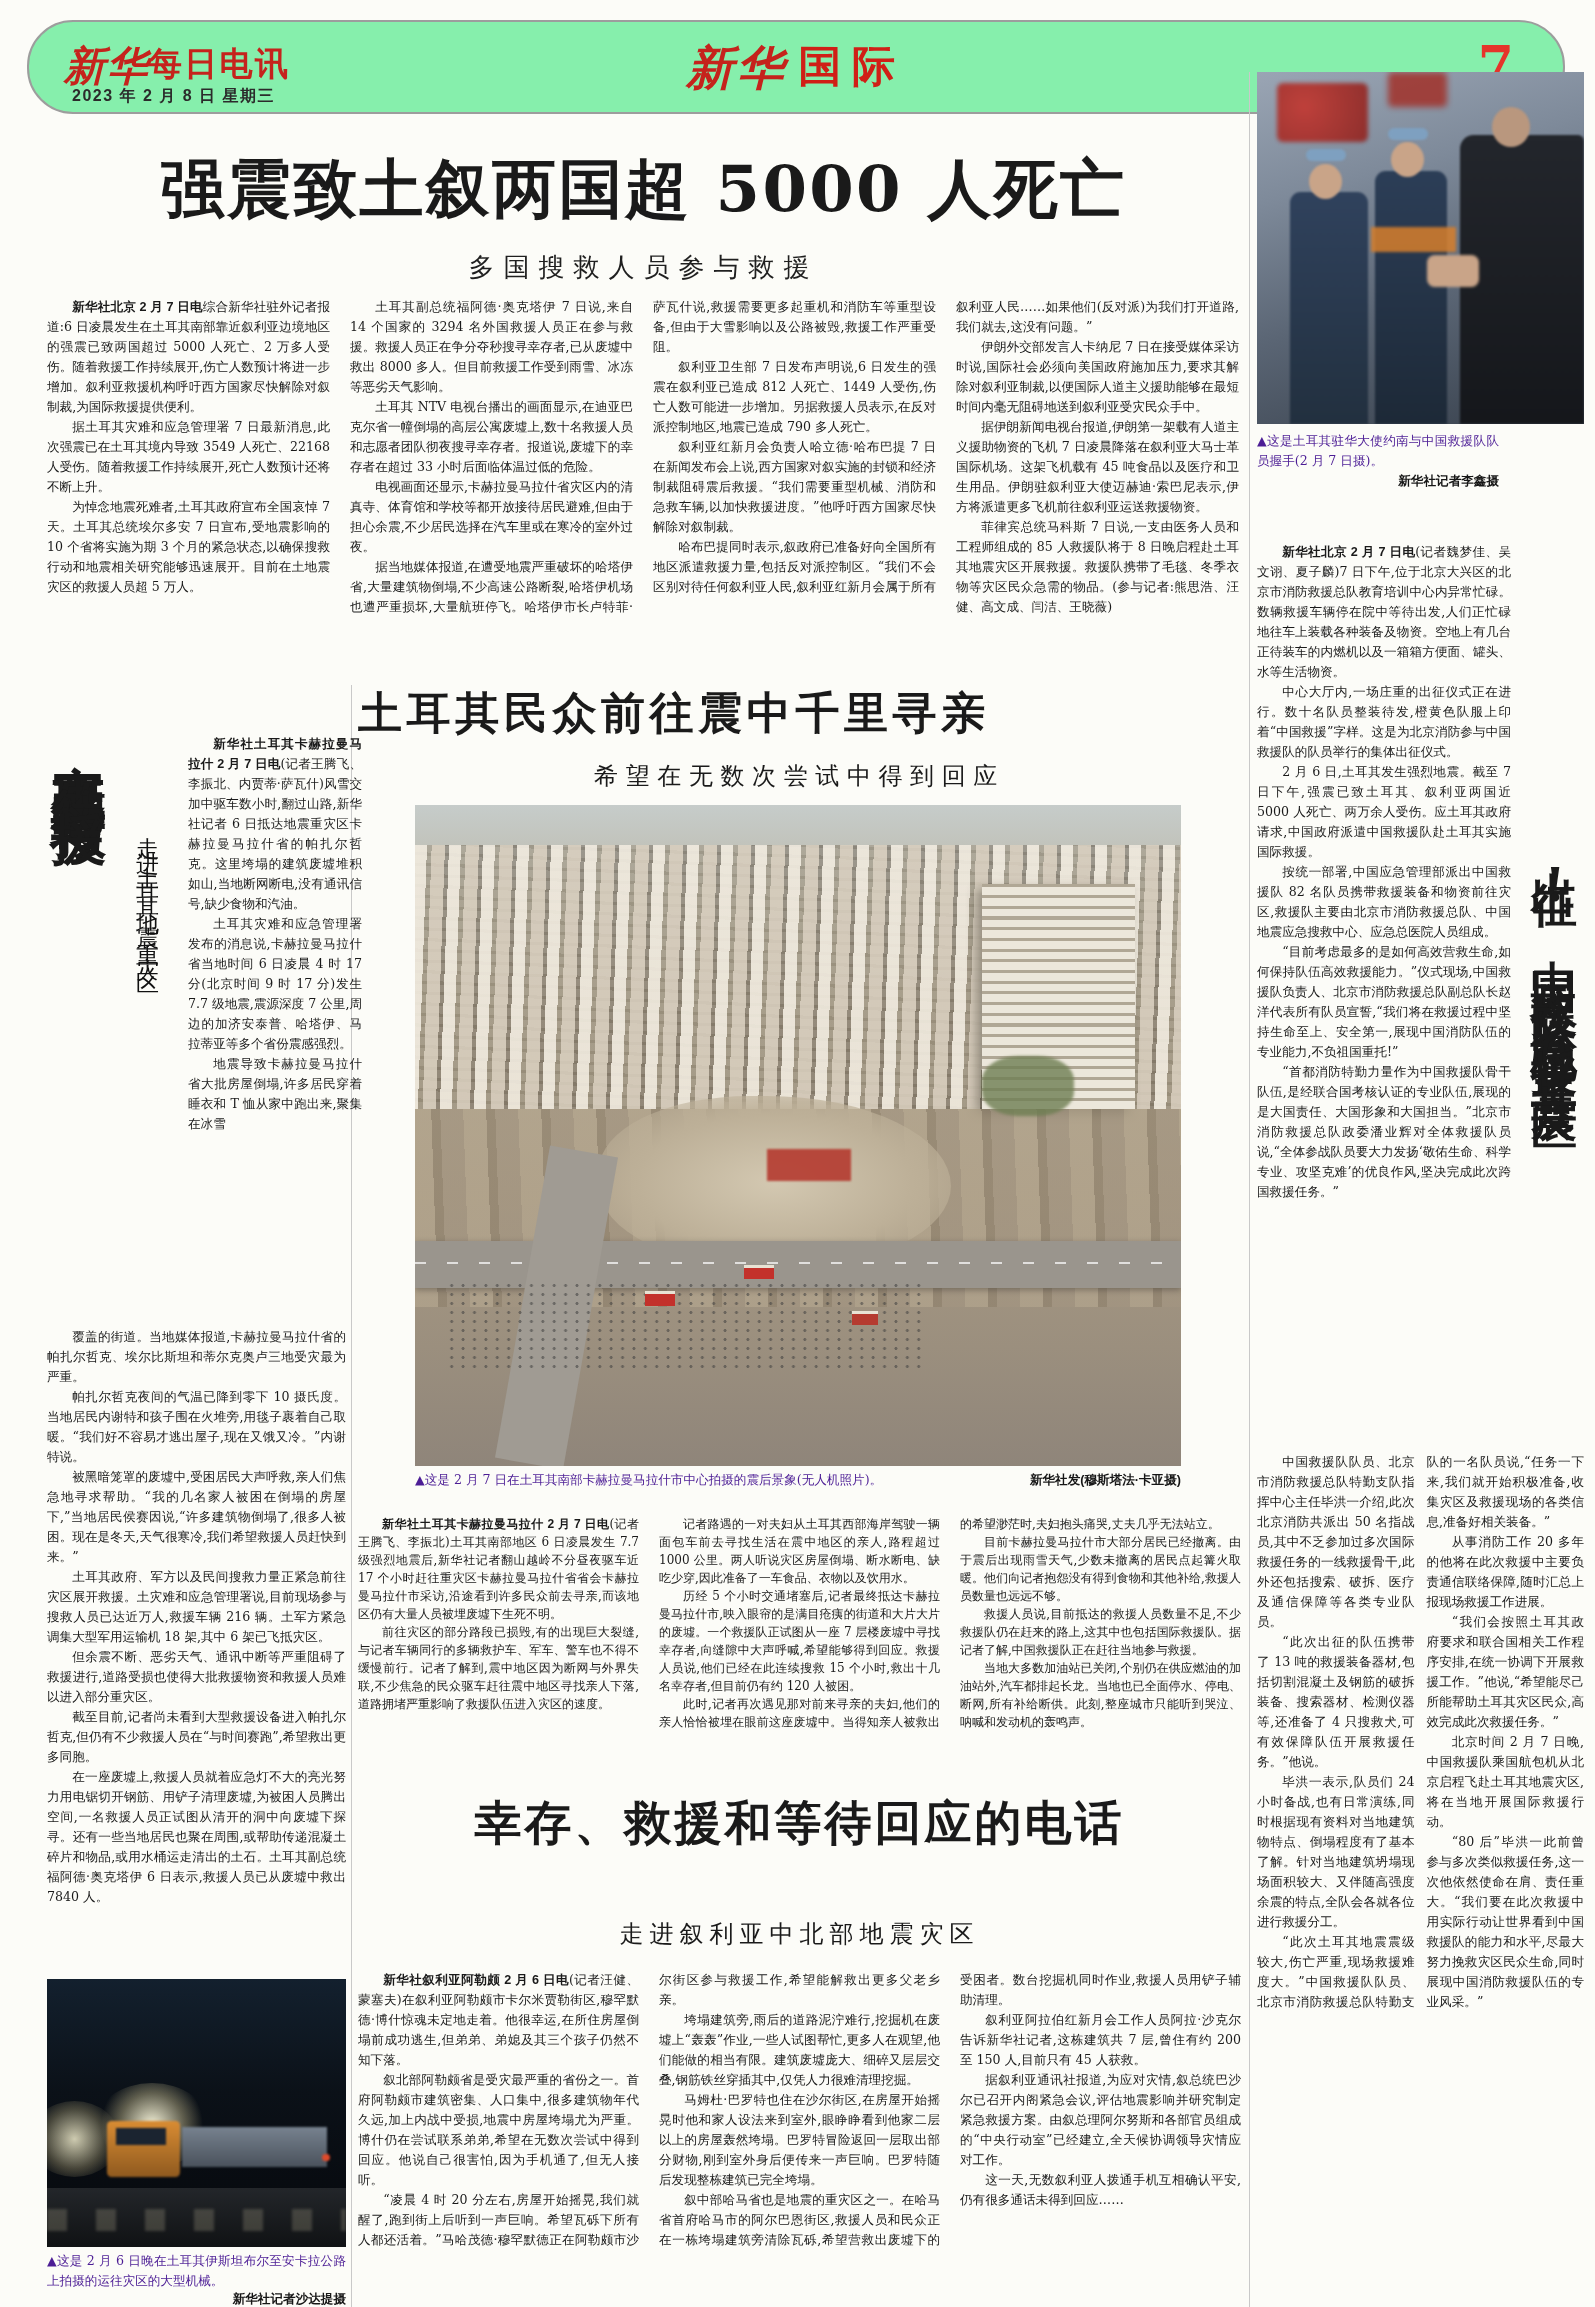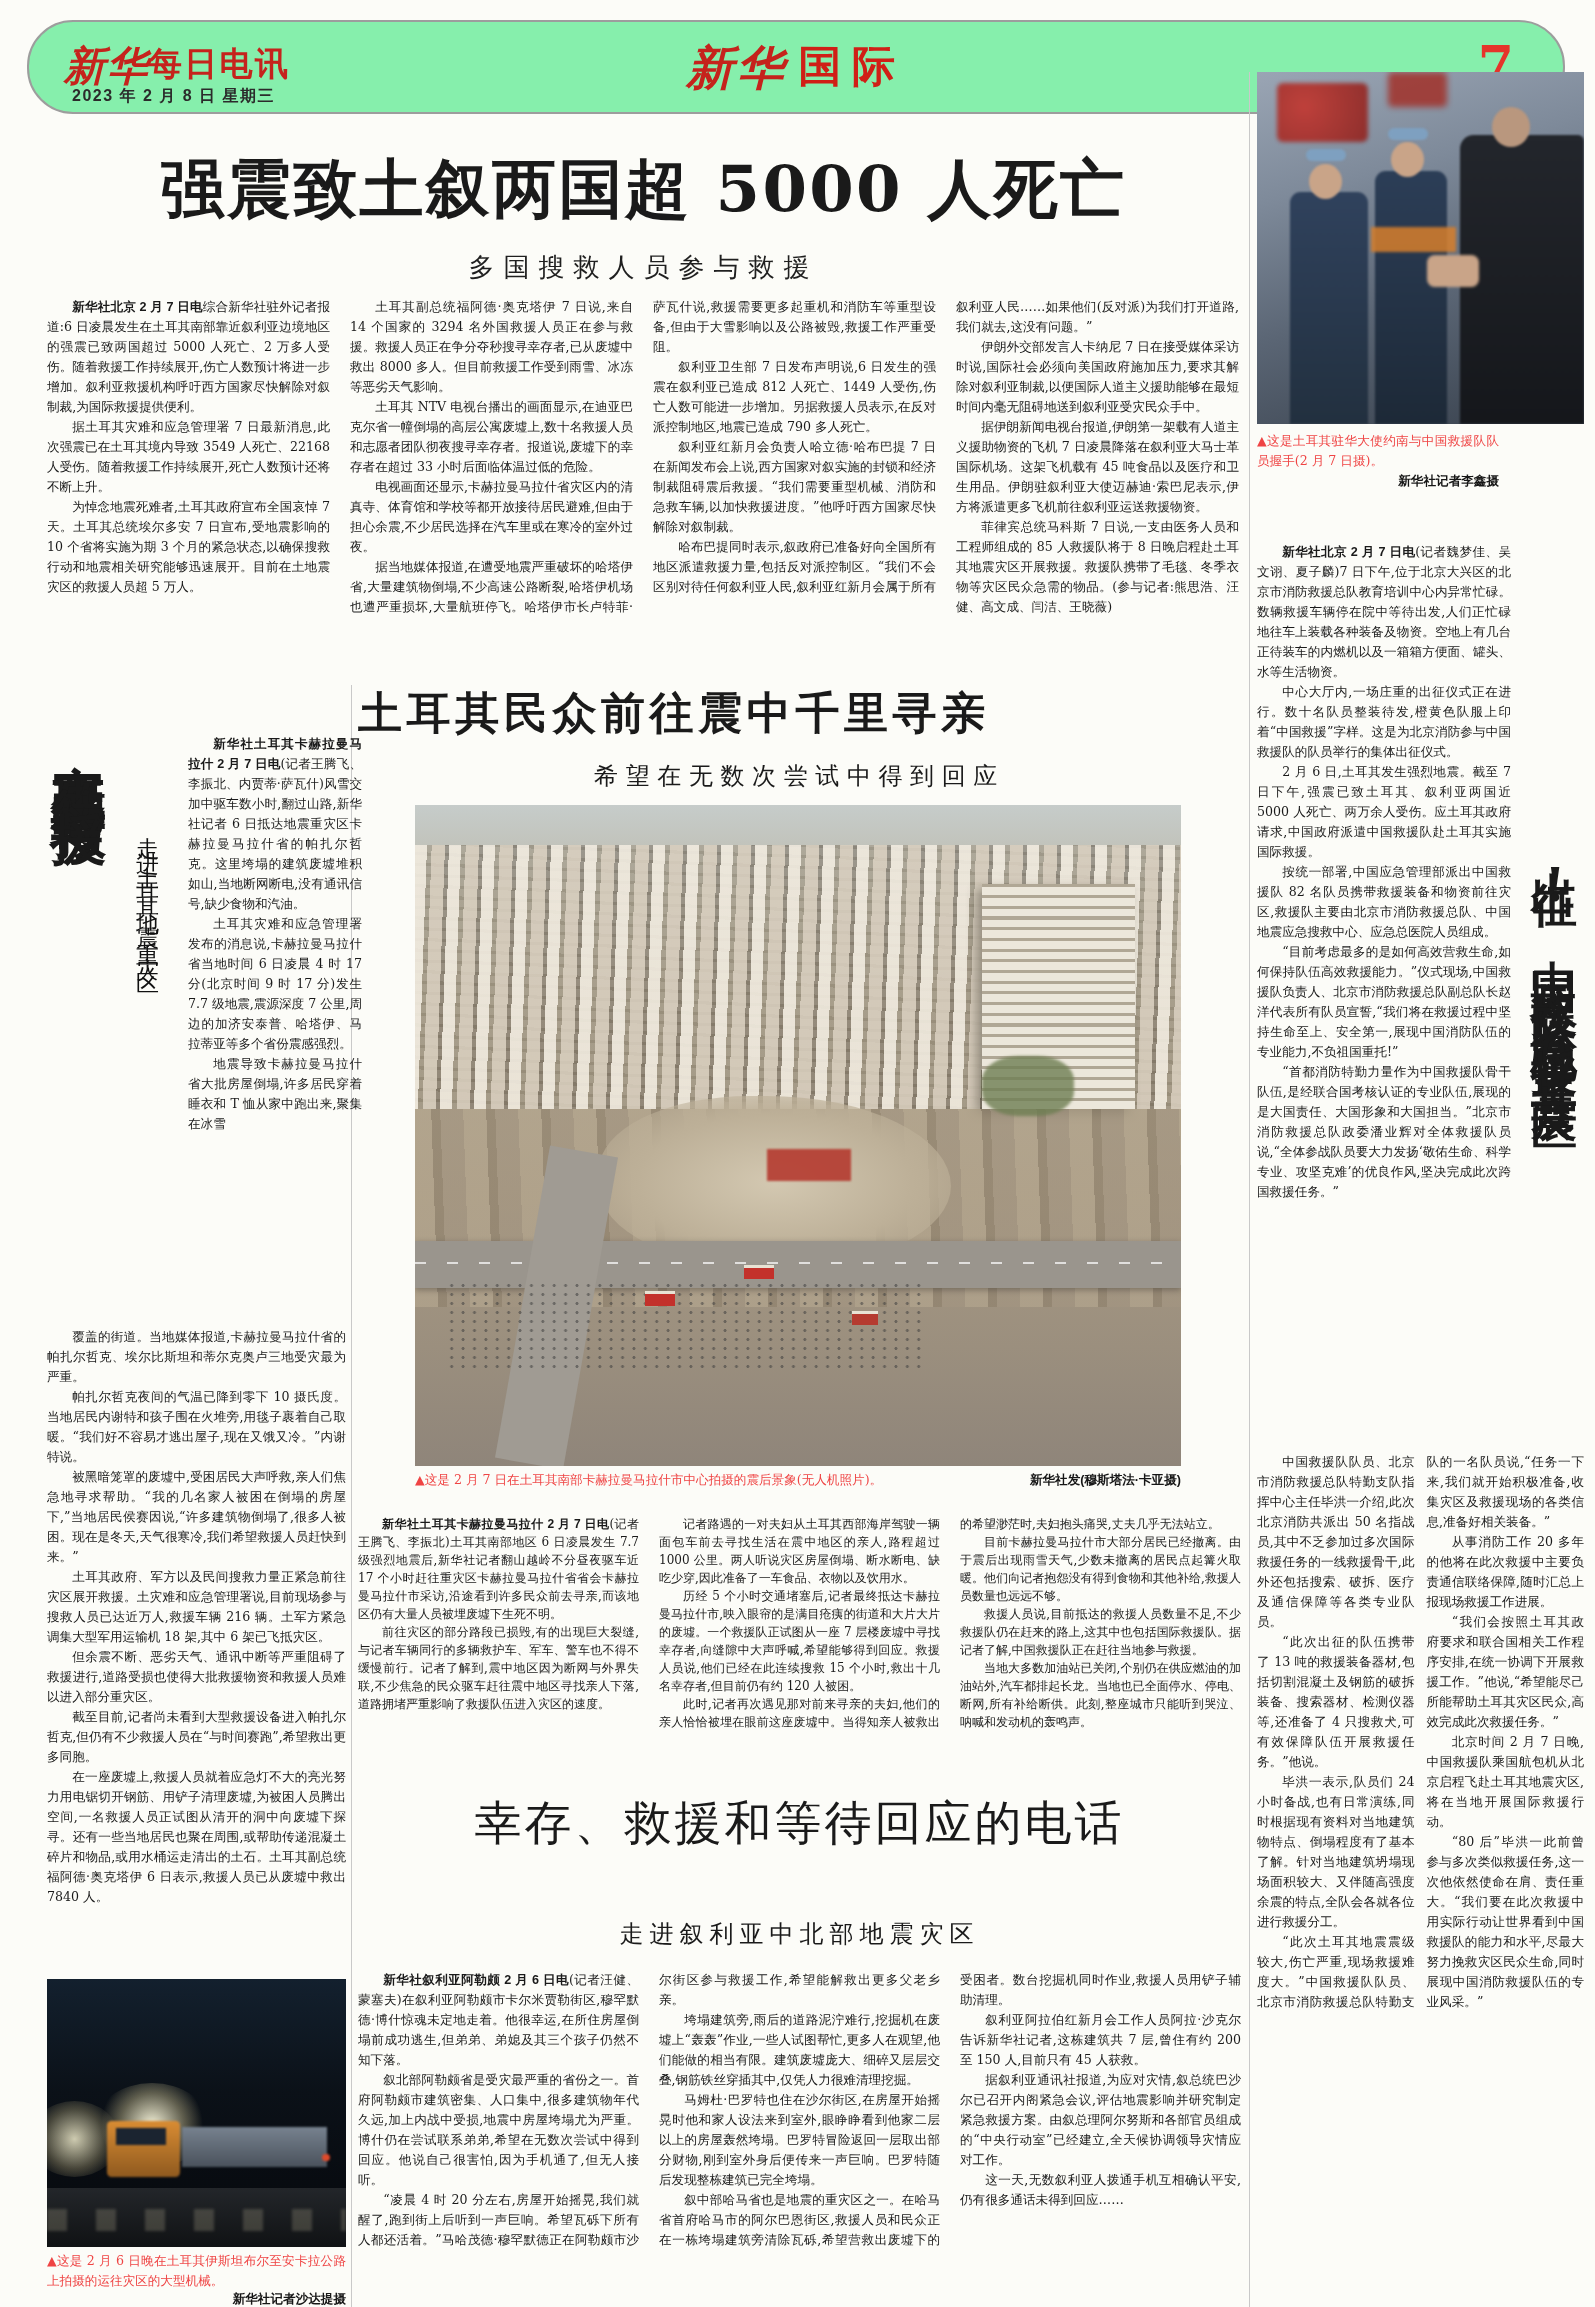--- a/index.html
+++ b/index.html
@@ -14,21 +14,21 @@
   .masthead-date{position:absolute;left:43px;top:64px;font-size:16px;font-weight:700;color:#2b2b2b;font-family:"Liberation Sans",sans-serif;letter-spacing:1.5px;}
   .section-title{position:absolute;left:50%;top:15px;transform:translateX(-50%);white-space:nowrap;}
   .sect-script{font-size:47px;font-weight:700;font-style:italic;color:#c5231c;letter-spacing:3px;}
   .sect-name{font-size:43px;font-weight:700;color:#d01f16;font-family:"Liberation Sans",sans-serif;letter-spacing:10.7px;margin-left:12px;vertical-align:3px;}
   .page-number{position:absolute;right:49px;top:12px;font-size:52px;font-weight:700;color:#e5342b;font-family:"DejaVu Serif",serif;}
 
   
   .bodytext{font-size:12.6px;line-height:20px;text-align:justify;overflow:hidden;}
   .bodytext .para{margin:0;text-indent:2em;}
   .dateline{font-family:"Liberation Sans",sans-serif;font-weight:700;}
-  .caption{font-size:12.6px;line-height:20px;text-align:justify;color:#ef4444;}
+  .caption{font-size:12.6px;line-height:20px;text-align:justify;color:#4c1d95;}
   .credit{font-family:"Liberation Sans",sans-serif;font-weight:700;font-size:12.6px;color:#161616;}
   .v-head{writing-mode:vertical-rl;text-orientation:upright;}
 
   
   .vrule{position:absolute;width:0.8px;background:#c9c9c9;}
   #vrule-right{left:1249px;top:72px;height:2235px;}
   #vrule-left{left:351px;top:685px;height:1622px;}
 
   
   .lead-headline{position:absolute;left:46px;top:146px;width:1195px;text-align:center;font-size:64px;font-weight:700;letter-spacing:2.3px;}
@@ -93,21 +93,21 @@
   .aer-t2{left:43%;top:70%;}
   .aer-t3{left:57%;top:77%;width:26px;background:#b53b30;}
   .aer-redroof{position:absolute;left:46%;top:52%;width:84px;height:32px;background:#b53b30;filter:blur(0.8px);opacity:.9;}
   .aer-green{position:absolute;right:14%;top:38%;width:12%;height:9%;background:#6f7f53;border-radius:40%;filter:blur(1.5px);opacity:.8;}
   .center-caption-row{position:absolute;left:415px;top:1470px;width:766px;display:flex;justify-content:center;align-items:baseline;}
   .center-caption-row .caption{flex:1;}
   .center-caption-row .credit{white-space:nowrap;margin-left:23px;}
   .center-body{position:absolute;left:358px;top:1515px;width:883px;height:272px;column-count:3;column-gap:20px;font-size:12px;line-height:18px;}
 
   
-  .bottom-headline{position:absolute;left:358px;top:1792px;width:883px;text-align:center;font-size:47px;font-weight:400;letter-spacing:3px;}
+  .bottom-headline{position:absolute;left:358px;top:1792px;width:883px;text-align:center;font-size:47px;font-weight:700;letter-spacing:3px;}
   .bottom-subtitle{position:absolute;left:358px;top:1918px;width:883px;text-align:center;font-size:24px;letter-spacing:6px;font-family:"Liberation Sans",sans-serif;}
   .bottom-body{position:absolute;left:358px;top:1970px;width:883px;height:337px;column-count:3;column-gap:20px;}
 </style>
 </head>
 <body>
 
 <div id="page">
 
   <div class="header-capsule">
     <div class="masthead-logo">

